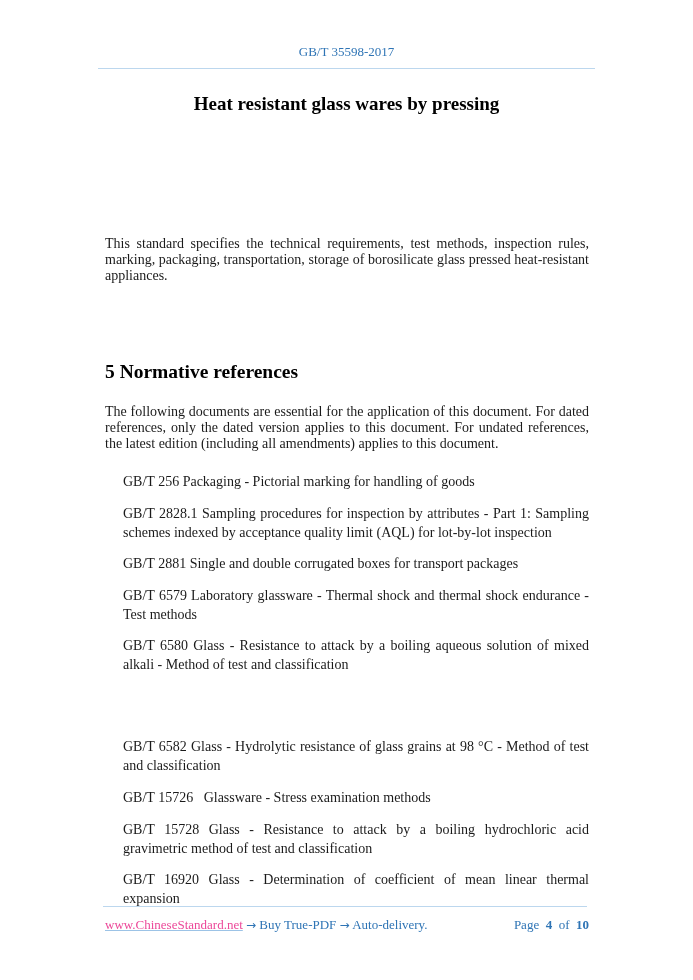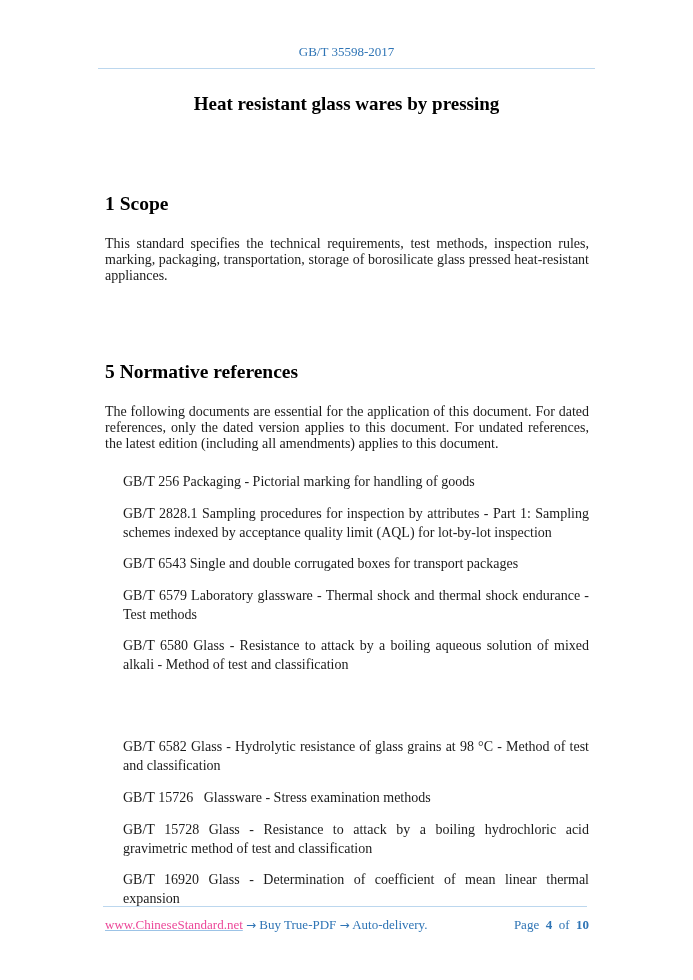--- a/index.html
+++ b/index.html
@@ -30,37 +30,34 @@
 </head>
 <body>
 
 <div class="page">
 
   <div class="run-header">GB/T 35598-2017</div>
   <div class="hdr-rule"></div>
 
   <h1 class="doc-title">Heat resistant glass wares by pressing</h1>
 
-  <div class="content" style="top:193px;">
-    <h2 class="sec">1 Scope</h2>
-  </div>
   <div class="content" style="top:236px;">
     <p class="para">This standard specifies the technical requirements, test methods, inspection rules, marking, packaging, transportation, storage of borosilicate glass pressed heat-resistant appliances.</p>
   </div>
 
   <div class="content" style="top:361px;">
     <h2 class="sec">5 Normative references</h2>
   </div>
   <div class="content" style="top:404px;">
     <p class="para">The following documents are essential for the application of this document. For dated references, only the dated version applies to this document. For undated references, the latest edition (including all amendments) applies to this document.</p>
   </div>
 
   <p class="ref" style="top:473px;">GB/T 256 Packaging - Pictorial marking for handling of goods</p>
   <p class="ref" style="top:505px;">GB/T 2828.1 Sampling procedures for inspection by attributes - Part 1: Sampling schemes indexed by acceptance quality limit (AQL) for lot-by-lot inspection</p>
-  <p class="ref" style="top:555px;">GB/T 6543 Single and double corrugated boxes for transport packages</p>
+  <p class="ref" style="top:555px;">GB/T 2881 Single and double corrugated boxes for transport packages</p>
   <p class="ref" style="top:587px;">GB/T 6579 Laboratory glassware - Thermal shock and thermal shock endurance - Test methods</p>
   <p class="ref" style="top:637px;">GB/T 6580 Glass - Resistance to attack by a boiling aqueous solution of mixed alkali - Method of test and classification</p>
   <p class="ref" style="top:738px;">GB/T 6582 Glass - Hydrolytic resistance of glass grains at 98 °C - Method of test and classification</p>
   <p class="ref" style="top:789px;">GB/T 15726&nbsp;&nbsp; Glassware - Stress examination methods</p>
   <p class="ref" style="top:821px;">GB/T 15728 Glass - Resistance to attack by a boiling hydrochloric acid gravimetric method of test and classification</p>
   <p class="ref" style="top:871px;">GB/T 16920 Glass - Determination of coefficient of mean linear thermal expansion</p>
 
   <div class="ftr-rule"></div>
   <div class="footer">
     <span class="link">www.ChineseStandard.net</span>

